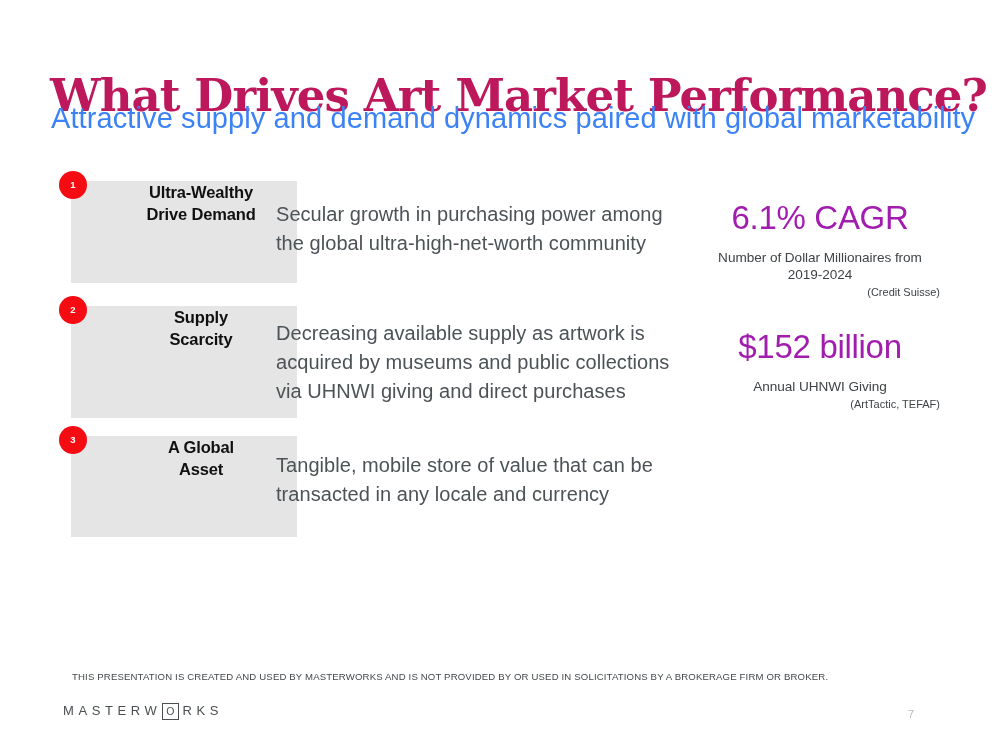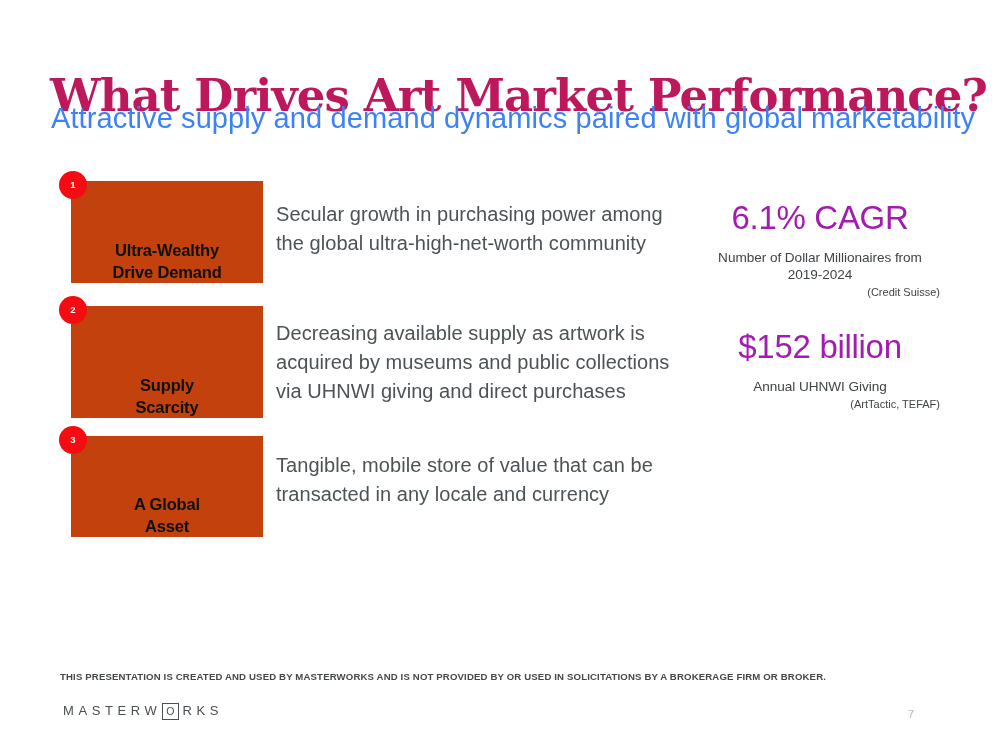--- a/index.html
+++ b/index.html
@@ -71,24 +71,25 @@
   .row-2 { top: 306px; height: 112px; }
   .row-3 { top: 436px; height: 101px; }
 
   
   .pillar {
     position: absolute;
     left: 71px;
     top: 0;
     width: 192px;
     height: 100%;
-    background: #c2410c;
+    background: #e5e5e5;
     display: flex;
-    align-items: flex-end;
+    align-items: flex-start;
     justify-content: center;
+    padding-left: 34px;
   }
   .pillar-label {
     font-size: 16.5px;
     font-weight: bold;
     line-height: 22px;
     color: #101010;
     text-align: center;
     letter-spacing: -0.15px;
   }
 
@@ -163,27 +164,26 @@
   .footer-rule {
     position: absolute;
     left: 50px;
     top: 652px;
     width: 899px;
     height: 1px;
     background: #ffffff;
   }
   .footer-disclaimer {
     position: absolute;
-    left: 60px;
+    left: 72px;
     top: 671px;
     font-size: 9.6px;
     letter-spacing: 0.15px;
     color: #44484b;
     white-space: nowrap;
-    font-weight: bold;
   }
   .logo {
     position: absolute;
     left: 63px;
     top: 703px;
     display: flex;
     align-items: flex-start;
     font-size: 13px;
     font-weight: 500;
     letter-spacing: 4.6px;

